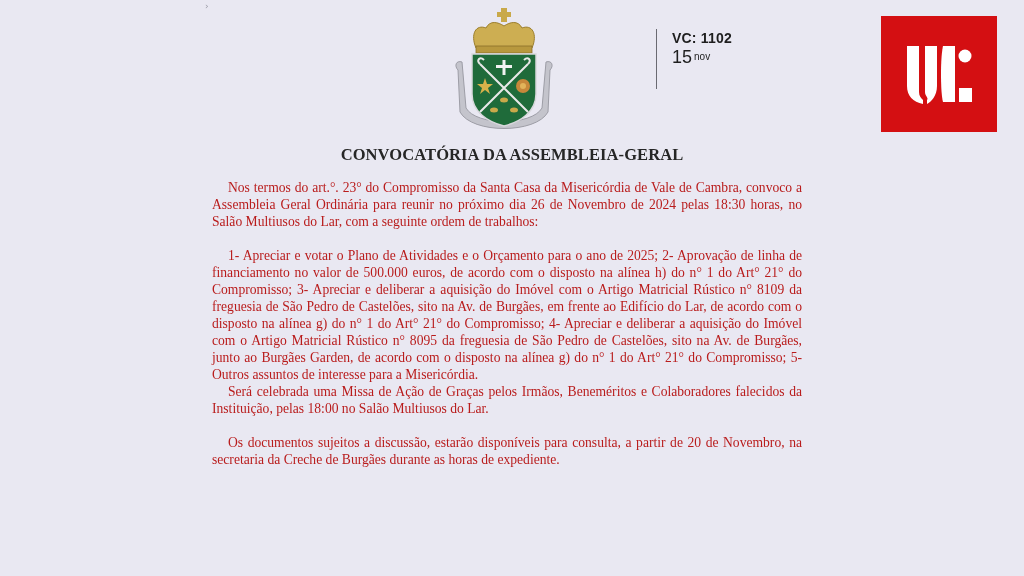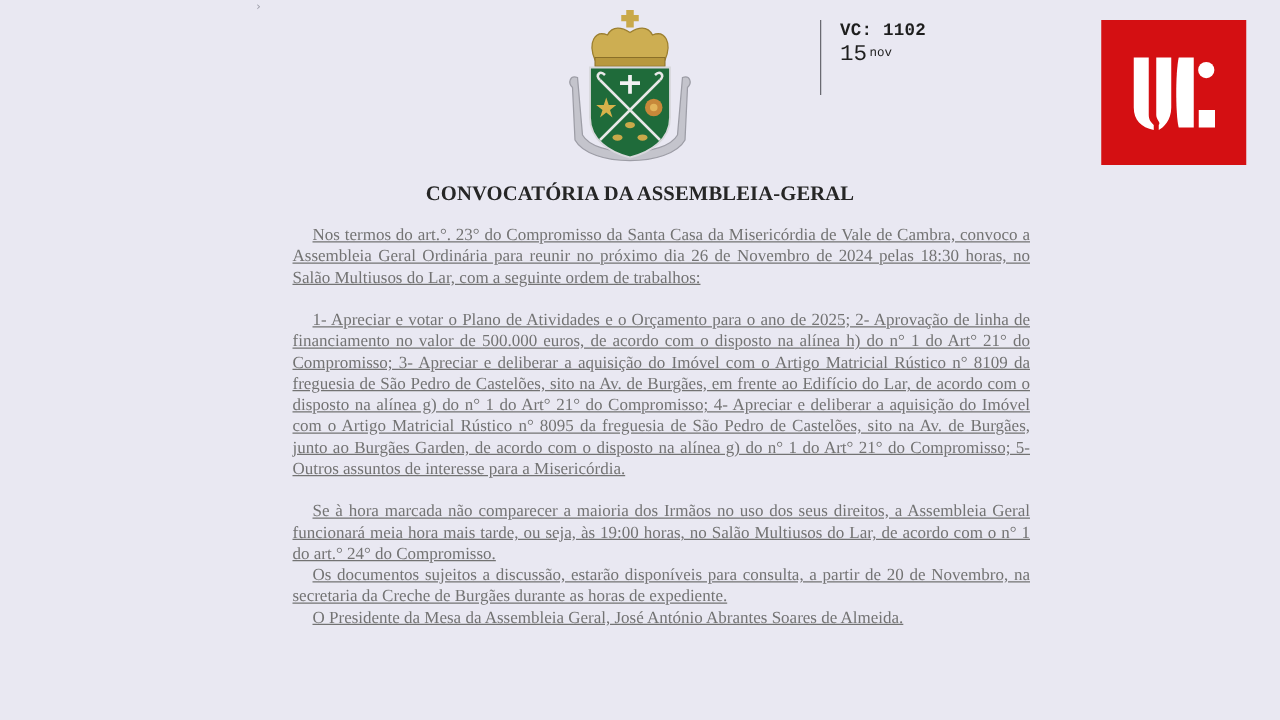--- a/index.html
+++ b/index.html
@@ -11,42 +11,41 @@
     color: #2a2a2a;
   }
   .stray-mark {
     position: absolute; left: 205px; top: 1px;
     font-size: 9px; color: #9a9aa6; font-family: "DejaVu Sans", sans-serif;
   }
   .crest {
     position: absolute; left: 452px; top: 8px; width: 104px; height: 125px;
   }
   .issue-box {
-    position: absolute; left: 656px; top: 16px; height: 60px;
+    position: absolute; left: 656px; top: 29px; height: 60px;
     border-left: 1.5px solid #6a6a72; padding-left: 15px;
-    font-family: Liberation Mono, monospace; color: #1e1e1e;
+    font-family: Liberation Sans, sans-serif; color: #1e1e1e;
   }
   .issue-number { font-size: 14px; font-weight: bold; line-height: 19px; letter-spacing: 0.2px; }
   .issue-date { font-size: 15px; line-height: 18px; }
   .issue-date .day { font-size: 18px; }
   .issue-date .month { font-size: 10px; vertical-align: 3px; margin-left: 2px; margin-top: 28px; }
   .brand-logo {
     position: absolute; left: 881px; top: 16px; width: 116px; height: 116px;
     background: #d40f12;
   }
   .doc-title {
     position: absolute; left: 0; right: 0; top: 145px;
     text-align: center; font-weight: bold; font-size: 16.5px;
     letter-spacing: 0.1px; color: #262626;
   }
   .doc-body {
-    position: absolute; left: 234px; top: 179px; width: 590px;
-    font-size: 13.6px; line-height: 17px; color: #737373;
+    position: absolute; left: 212px; top: 179px; width: 590px;
+    font-size: 13.6px; line-height: 17px; color: #b91c1c;
     text-align: justify;
-    text-decoration: underline;
   }
   .doc-body p { margin: 0; text-indent: 16px; }
   .doc-body .gap { height: 17px; }
 </style>
 </head>
 <body>
 
 <span class="stray-mark">›</span>
 
 <div class="crest">
@@ -101,17 +100,16 @@
     <rect x="78" y="72" width="13" height="14" fill="#ffffff"></rect>
   </svg>
 </div>
 
 <div class="doc-title">CONVOCATÓRIA DA ASSEMBLEIA-GERAL</div>
 
 <div class="doc-body">
   <p>Nos termos do art.°. 23° do Compromisso da Santa Casa da Misericórdia de Vale de Cambra, convoco a Assembleia Geral Ordinária para reunir no próximo dia 26 de Novembro de 2024 pelas 18:30 horas, no Salão Multiusos do Lar, com a seguinte ordem de trabalhos:</p>
   <div class="gap"></div>
   <p>1- Apreciar e votar o Plano de Atividades e o Orçamento para o ano de 2025; 2- Aprovação de linha de financiamento no valor de 500.000 euros, de acordo com o disposto na alínea h) do n° 1 do Art° 21° do Compromisso; 3- Apreciar e deliberar a aquisição do Imóvel com o Artigo Matricial Rústico n° 8109 da freguesia de São Pedro de Castelões, sito na Av. de Burgães, em frente ao Edifício do Lar, de acordo com o disposto na alínea g) do n° 1 do Art° 21° do Compromisso; 4- Apreciar e deliberar a aquisição do Imóvel com o Artigo Matricial Rústico n° 8095 da freguesia de São Pedro de Castelões, sito na Av. de Burgães, junto ao Burgães Garden, de acordo com o disposto na alínea g) do n° 1 do Art° 21° do Compromisso; 5- Outros assuntos de interesse para a Misericórdia.</p>
+  <p>Será celebrada uma Missa de Ação de Graças pelos Irmãos, Beneméritos e Colaboradores falecidos da Instituição, pelas 18:00 no Salão Multiusos do Lar.</p>
   <div class="gap"></div>
-  <p>Se à hora marcada não comparecer a maioria dos Irmãos no uso dos seus direitos, a Assembleia Geral funcionará meia hora mais tarde, ou seja, às 19:00 horas, no Salão Multiusos do Lar, de acordo com o n° 1 do art.° 24° do Compromisso.</p>
   <p>Os documentos sujeitos a discussão, estarão disponíveis para consulta, a partir de 20 de Novembro, na secretaria da Creche de Burgães durante as horas de expediente.</p>
-  <p>O Presidente da Mesa da Assembleia Geral, José António Abrantes Soares de Almeida.</p>
 </div>
 
 </body></html>

